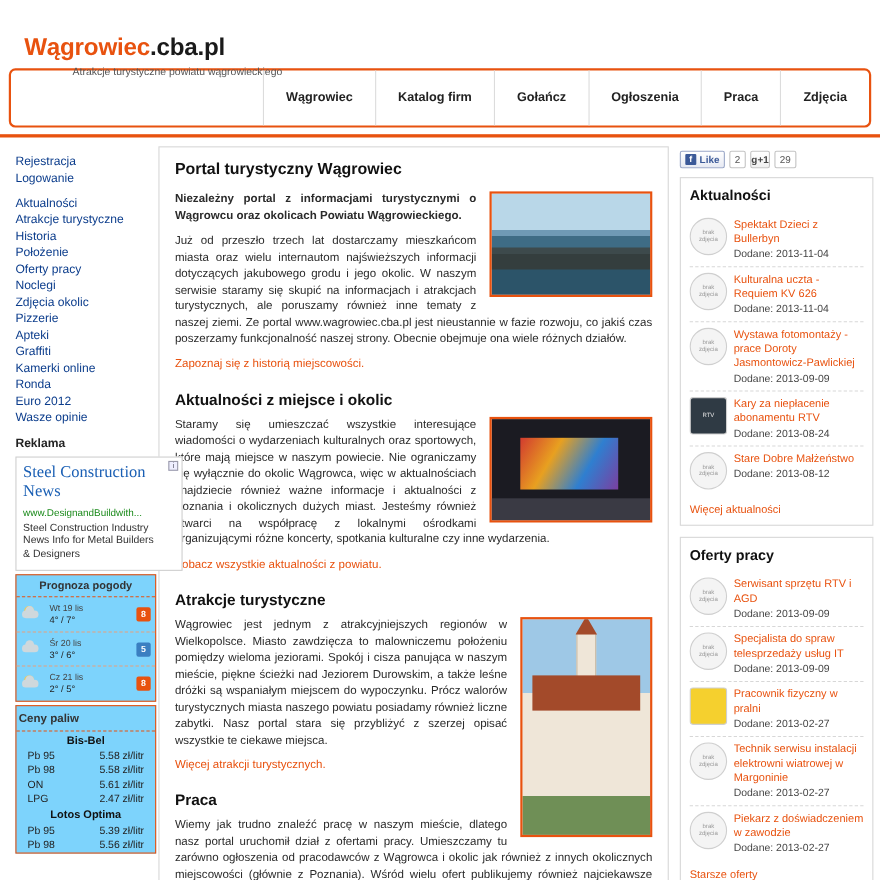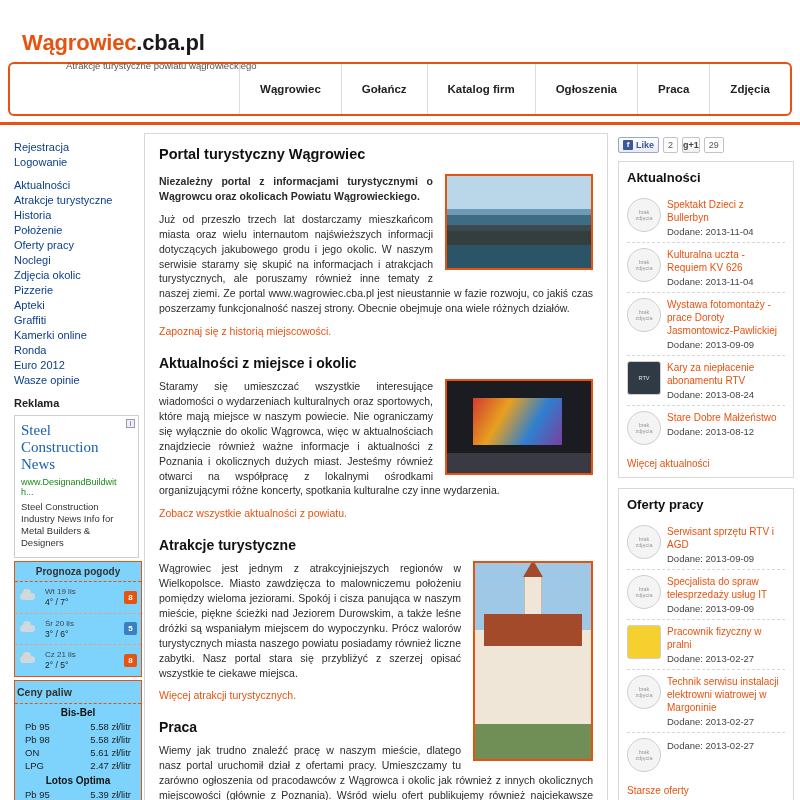--- a/index.html
+++ b/index.html
@@ -90,21 +90,21 @@
     font-weight: bold;
     font-size: 11px;
     color: #222;
   }
   .ad-box {
     margin-top: 6px;
     border: 1px solid #cfcfcf;
     background: #fff;
     padding: 6px 18px 8px 6px;
     position: relative;
-    width: 125px;
+    width: 152px;
   }
   .ad-box .ad-badge {
     position: absolute; top: 3px; right: 3px;
     width: 9px; height: 9px;
     border: 1px solid #99a; color: #556;
     font-size: 7px; line-height: 8px; text-align: center;
     background: #eef;
   }
   .ad-title {
     color: #1a5fb4;
@@ -334,22 +334,22 @@
   <div class="header">
     <div class="logo">
       <span>Wągrowiec</span><span class="dark">.cba.pl</span>
     </div>
     <div class="tagline">Atrakcje turystyczne powiatu wągrowieckiego</div>
   </div>
 
   <div class="navwrap">
     <div class="nav">
       <a href="#">Wągrowiec</a>
+      <a href="#">Katalog firm</a>
       <a href="#">Gołańcz</a>
-      <a href="#">Katalog firm</a>
       <a href="#">Ogłoszenia</a>
       <a href="#">Praca</a>
       <a href="#">Zdjęcia</a>
     </div>
   </div>
   <div class="orange-rule"></div>
 
   <div class="body">
 
     <div class="col-left">
@@ -567,20 +567,21 @@
         <div class="ritem">
           <div class="rthumb">brak<br>zdjęcia</div>
           <div class="rtext">
             <a href="#">Technik serwisu instalacji elektrowni wiatrowej w Margoninie</a>
             <div class="rdate">Dodane: 2013-02-27</div>
           </div>
         </div>
         <div class="ritem">
           <div class="rthumb">brak<br>zdjęcia</div>
           <div class="rtext">
+            <a href="#">Piekarz z doświadczeniem w zawodzie</a>
             <div class="rdate">Dodane: 2013-02-27</div>
           </div>
         </div>
 
         <a class="rmore" href="#">Starsze oferty</a>
       </div>
 
     </div>
   </div>
 </div>

